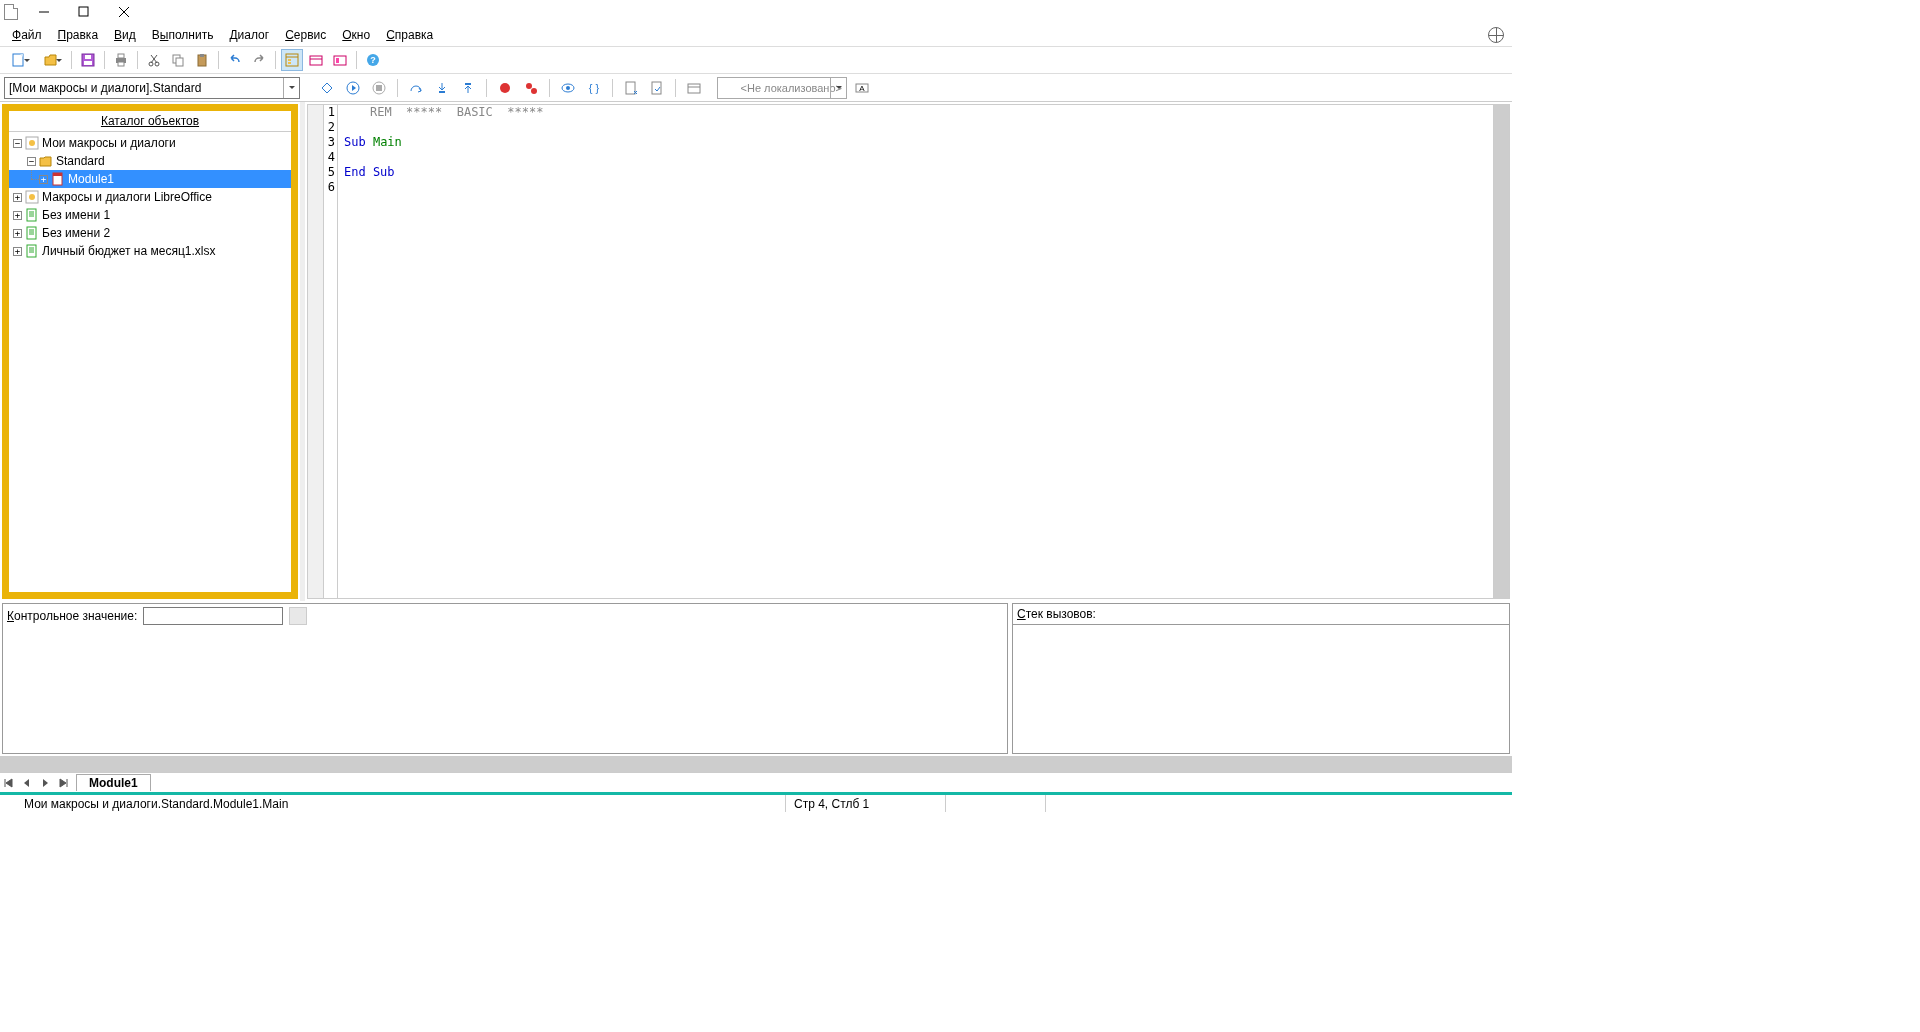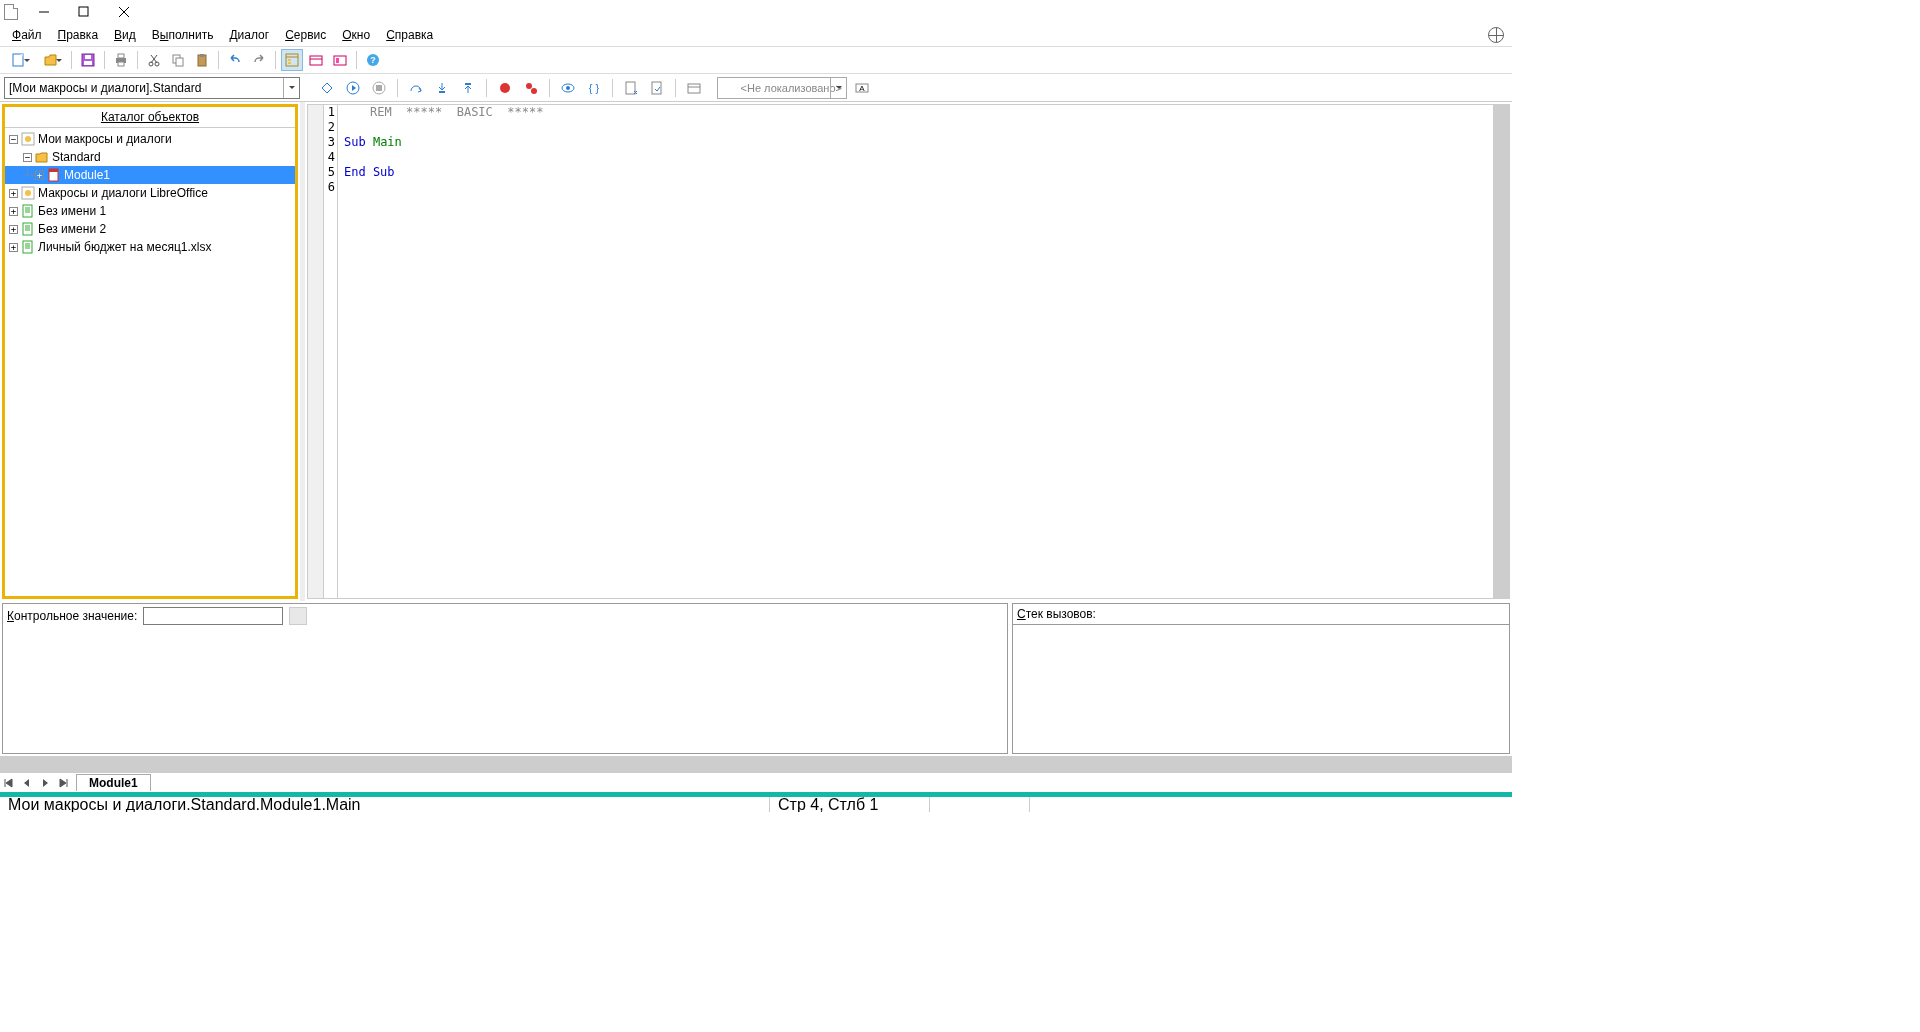--- a/index.html
+++ b/index.html
@@ -37,21 +37,21 @@
 .lib-combo .dd-btn{position:absolute;right:0;top:0;bottom:0;width:16px;border-left:1px solid #aaa;display:flex;align-items:center;justify-content:center;}
 .lib-combo .dd-btn::after{content:"";border:3px solid transparent;border-top-color:#444;margin-top:3px;}
 .locale-combo{width:130px;height:22px;border:1px solid #aaa;display:flex;align-items:center;padding:0 4px;font-size:11px;color:#888;position:relative;justify-content:flex-end;}
 .locale-combo .dd-btn{position:absolute;right:0;top:0;bottom:0;width:16px;border-left:1px solid #aaa;display:flex;align-items:center;justify-content:center;}
 .locale-combo .dd-btn::after{content:"";border:3px solid transparent;border-top-color:#444;margin-top:3px;}
 
 
 .main { flex: 1; display: flex; min-height: 0; }
 
 
-.catalog { width: 296px; display: flex; flex-direction: column; border: 3px solid #eab308; margin: 2px; }
+.catalog { width: 296px; display: flex; flex-direction: column; border: 7px solid #eab308; margin: 2px; }
 .catalog-title { text-align: center; padding: 3px 0; font-size: 12px; }
 .catalog-title span{text-decoration:underline;text-underline-offset:1px;}
 .tree { flex: 1; border-top: 1px solid #ccc; padding: 2px 0; overflow: auto; }
 .tree-row { display: flex; align-items: center; height: 18px; font-size: 12px; padding-left: 4px; }
 .tree-row.selected { background: #3390ff; color: #fff; }
 .tree-exp { width: 9px; height: 9px; border: 1px solid #888; margin-right: 3px; display: flex; align-items: center; justify-content: center; font-size: 9px; line-height: 1; font-family: monospace; }
 .tree-indent { display:inline-block; }
 .tree-icon { width: 14px; height: 14px; margin-right: 3px; display: inline-flex; align-items:center; justify-content:center;}
 .tree-connector{width:12px;height:18px;position:relative;display:inline-block;}
 .tree-connector::before{content:"";position:absolute;left:4px;top:0;bottom:50%;border-left:1px dotted #888;}
@@ -91,21 +91,21 @@
 
 .hscroll-row { height: 16px; display: flex; border-top: 1px solid #ccc; }
 .hscroll-track { flex: 1; background: #f0f0f0; position:relative;}
 .hscroll-thumb{position:absolute;left:0;top:0;bottom:0;right:0;background:#cdcdcd;}
 .tab-nav-row{height:20px;display:flex;align-items:center;border-top:1px solid #ccc;}
 .tab-nav-btns{display:flex;}
 .tab-nav-btn{width:18px;height:18px;display:flex;align-items:center;justify-content:center;}
 .module-tab{padding:1px 12px;border:1px solid #aaa;border-bottom:none;font-weight:bold;font-size:12px;margin-left:4px;background:#fff;}
 
 
-.statusbar { height: 20px; border-top: 5px solid #14b8a6; display: flex; align-items: center; font-size: 16px; }
+.statusbar { height: 20px; border-top: 3px solid #14b8a6; display: flex; align-items: center; font-size: 12px; padding-left: 16px; }
 .status-cell { padding: 0 8px; border-right: 1px solid #ccc; height: 100%; display: flex; align-items: center; }
 .status-cell.path{width:770px;}
 .status-cell.pos{width:160px;}
 
 svg{overflow:visible;}
 </style>
 </head>
 <body>
 
 <div class="titlebar">

